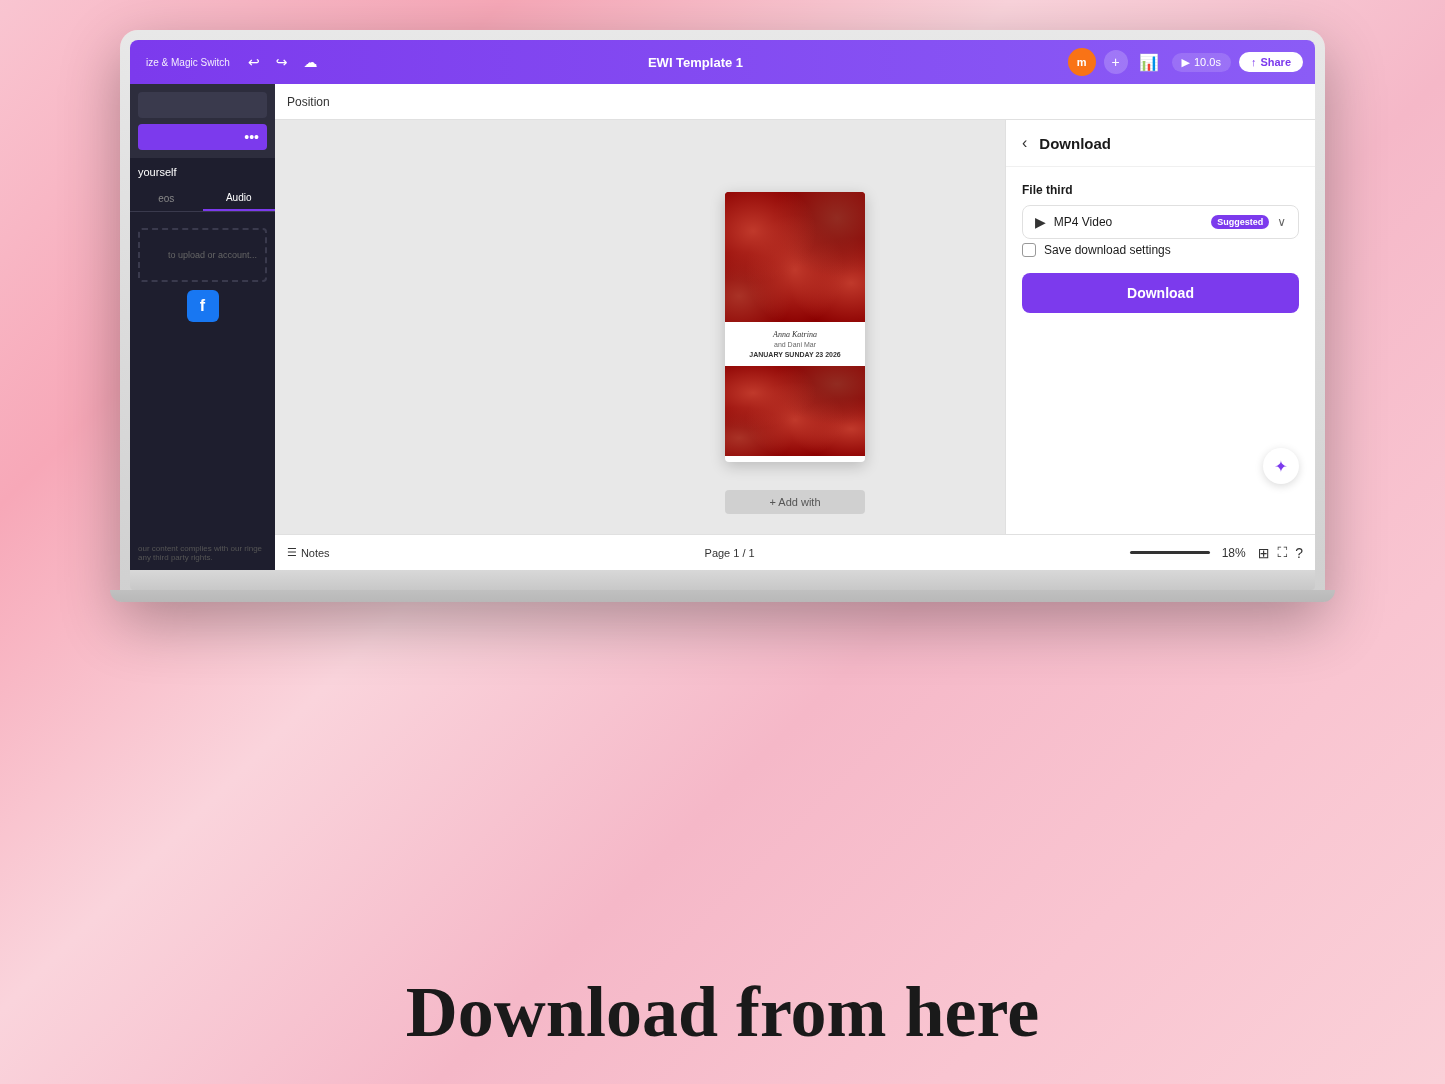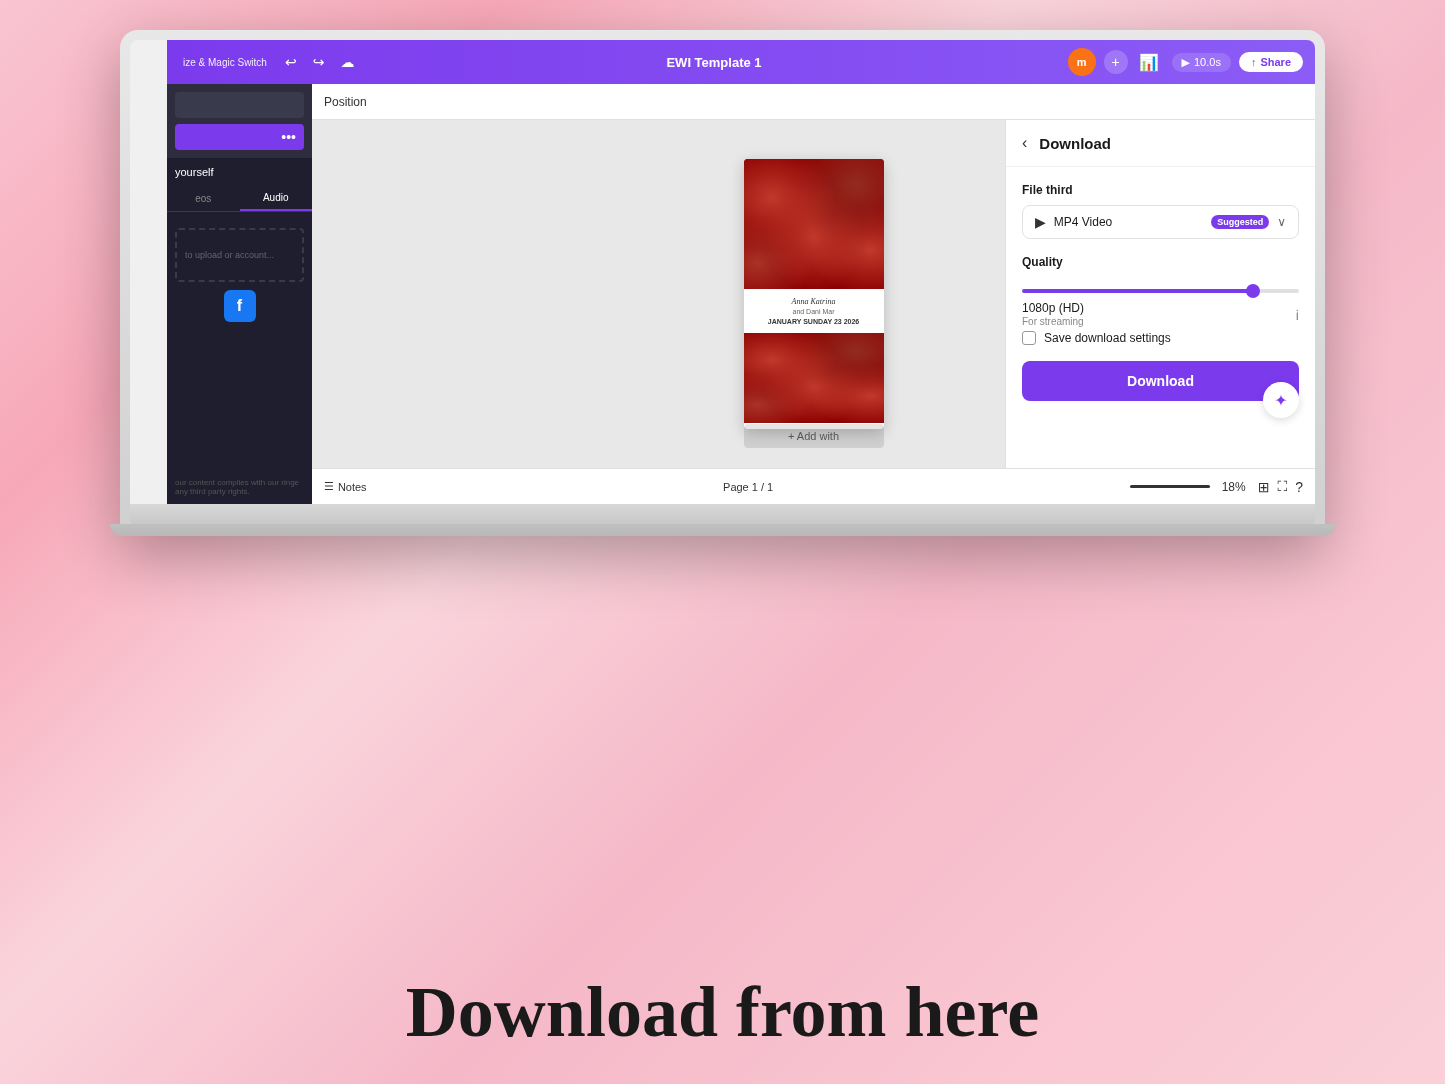--- a/index.html
+++ b/index.html
@@ -32,22 +32,21 @@
       background: linear-gradient(180deg, #e8e8e8 0%, #d0d0d0 100%);
       border-radius: 18px 18px 0 0;
       padding: 10px 10px 0 10px;
       box-shadow: 0 20px 60px rgba(0,0,0,0.3);
     }
 
     .laptop-screen {
       background: #f0f0f0;
       border-radius: 8px 8px 0 0;
       overflow: hidden;
-      height: 464px;
-      padding-left: 37px;
+      height: 530px;
     }
 
     .laptop-base {
       background: linear-gradient(180deg, #d8d8d8 0%, #c8c8c8 100%);
       height: 20px;
       border-radius: 0 0 4px 4px;
     }
 
     .laptop-bottom {
       background: linear-gradient(180deg, #c0c0c0 0%, #b8b8b8 100%);
@@ -238,21 +237,21 @@
     .sidebar-content {
       flex: 1;
       padding: 8px;
       overflow: hidden;
     }
 
     .upload-box {
       border: 2px dashed #3a3a4d;
       border-radius: 4px;
       padding: 20px 8px;
-      text-align: left;
+      text-align: right;
       color: #666;
       font-size: 9px;
       margin-top: 8px;
     }
 
     .facebook-icon-box {
       display: flex;
       justify-content: center;
       margin-top: 8px;
     }
@@ -766,33 +765,20 @@
                 </div>
                 <div class="panel-body">
                   <div class="field-label">File third</div>
                   <div class="file-type-select">
                     <span class="file-type-icon">▶</span>
                     <span class="file-type-text">MP4 Video</span>
                     <span class="suggested-badge">Suggested</span>
                     <span class="chevron-down">∨</span>
                   </div>
 
-                  <div class="quality-section">
-                    <div class="field-label">Quality</div>
-                    <div class="quality-slider-wrapper">
-                      <input type="range" class="quality-slider" min="0" max="100" value="85" style="">
-                    </div>
-                    <div class="quality-info">
-                      <div>
-                        <div class="quality-text">1080p (HD)</div>
-                        <div class="quality-sub">For streaming</div>
-                      </div>
-                      <span class="quality-icon">ℹ</span>
-                    </div>
-                  </div>
 
                   <div class="save-settings">
                     <div class="checkbox"></div>
                     <span class="save-label">Save download settings</span>
                   </div>
 
                   <button class="download-btn">Download</button>
                 </div>
 
                 <button class="sparkle-btn">

